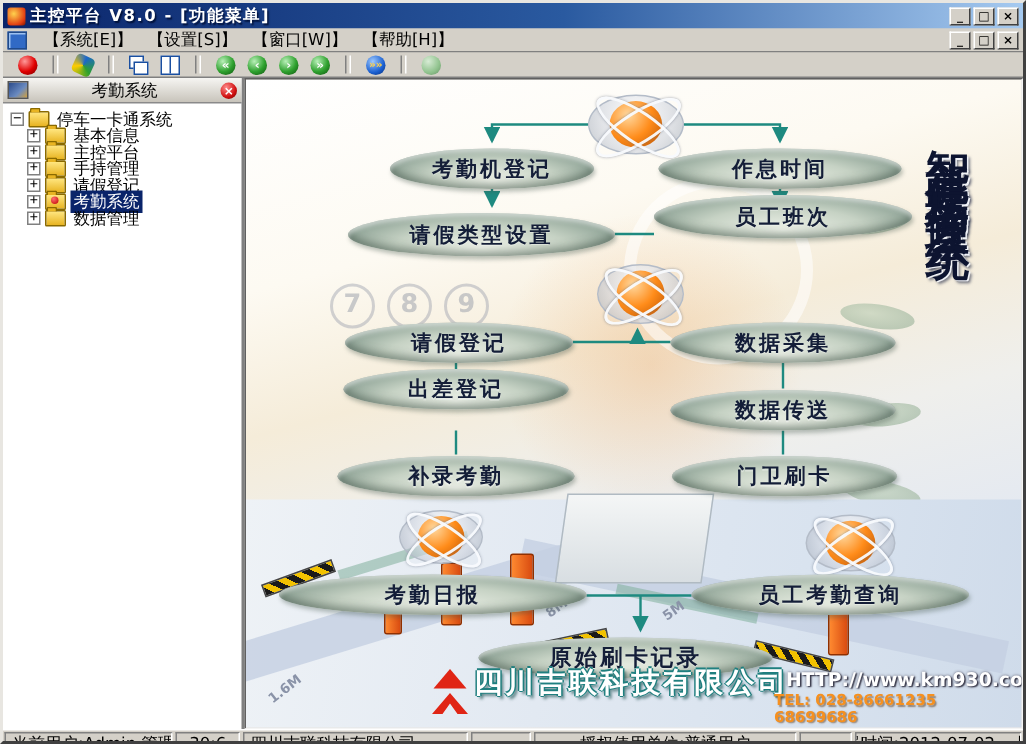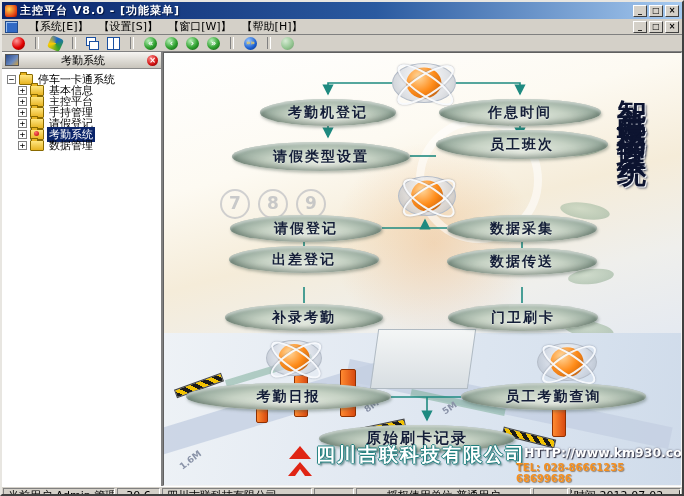--- a/index.html
+++ b/index.html
@@ -91,21 +91,21 @@
         background:radial-gradient(ellipse at 50% 80%,#eef2e9 0%,#c6d2c4 45%,#93a79a 75%,#5f7468 100%);
         box-shadow:inset 0 2px 3px rgba(255,255,255,.55),inset 0 -3px 6px rgba(35,55,45,.45),1px 2px 3px rgba(60,80,70,.35);
         text-shadow:0 1px 0 rgba(255,255,255,.35);}
   .n1{left:96px;top:46px;width:136px;height:27px;}
   .n2{left:275px;top:46px;width:162px;height:27px;}
   .n3{left:68px;top:89px;width:178px;height:29px;}
   .n4{left:272px;top:77px;width:172px;height:29px;}
   .n5{left:66px;top:162px;width:152px;height:27px;}
   .n6{left:283px;top:162px;width:150px;height:27px;}
   .n7{left:65px;top:193px;width:150px;height:27px;}
-  .n8{left:283px;top:195px;width:150px;height:27px;}
+  .n8{left:283px;top:207px;width:150px;height:27px;}
   .n9{left:61px;top:251px;width:158px;height:27px;}
   .n10{left:284px;top:251px;width:150px;height:27px;}
   .n11{left:22px;top:330px;width:205px;height:27px;}
   .n12{left:297px;top:330px;width:185px;height:27px;}
   .n13{left:155px;top:372px;width:196px;height:27px;font-size:15px;}
   
   .globe{position:absolute;}
   .globe .ring{position:absolute;inset:0;border-radius:50%;border:1px solid #b4bcc8;
         background:radial-gradient(circle at 50% 38%,rgba(255,255,255,.95),rgba(205,210,220,.6) 60%,rgba(150,160,175,.55));}
   .globe .core{position:absolute;left:50%;top:50%;width:55%;height:78%;transform:translate(-50%,-50%);

